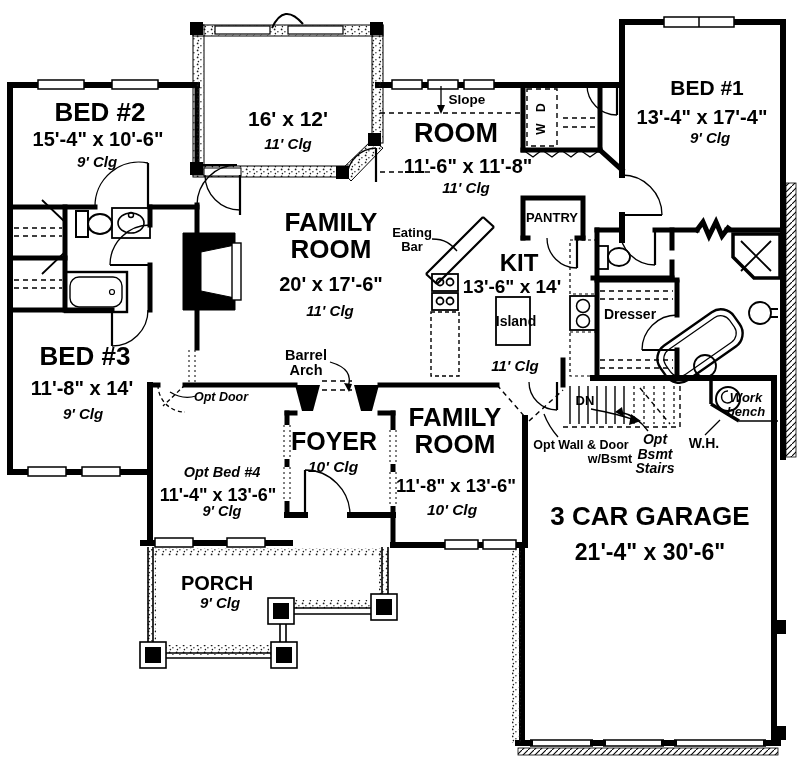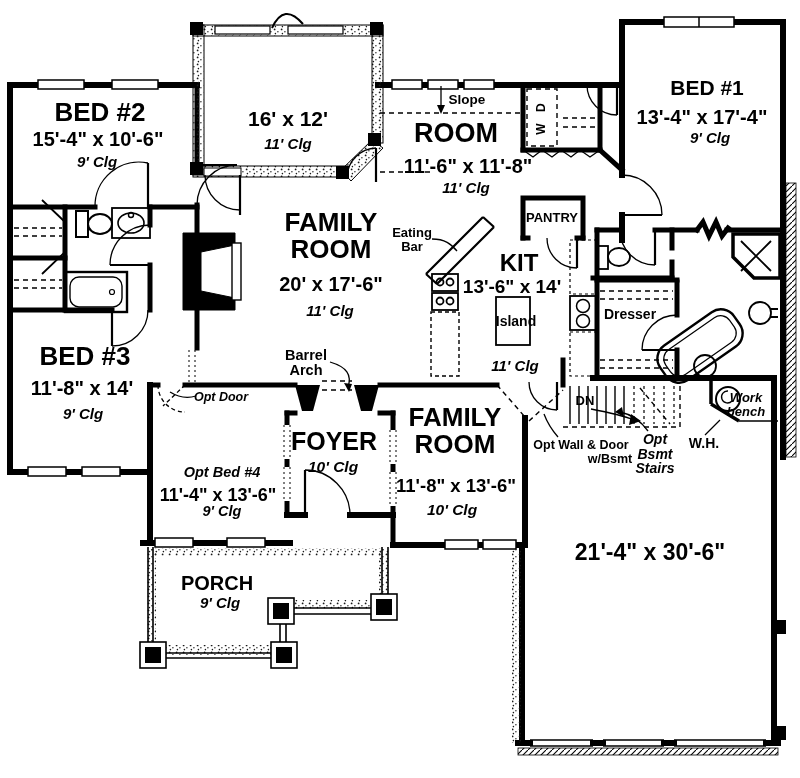--- a/index.html
+++ b/index.html
@@ -356,18 +356,19 @@
 <div class="lbl" style="left:456px;top:486px;font-size:18.5px;">11'-8" x 13'-6"</div>
 <div class="lbl it" style="left:452px;top:510px;font-size:15.5px;">10' Clg</div>
 
 <div class="lbl" style="left:585px;top:401px;font-size:13px;">DN</div>
 <div class="lbl" style="left:581px;top:445px;font-size:12.5px;">Opt Wall &amp; Door</div>
 <div class="lbl" style="left:582px;top:459px;font-size:12.5px;margin-left:28px;">w/Bsmt</div>
 <div class="lbl wrap it" style="left:655px;top:454px;font-size:14px;width:56px;">Opt Bsmt Stairs</div>
 <div class="lbl" style="left:704px;top:443px;font-size:14px;">W.H.</div>
 <div class="lbl wrap it" style="left:746px;top:405px;font-size:13px;width:58px;">Work bench</div>
 
+<div class="lbl" style="left:650px;top:517px;font-size:26px;">3 CAR GARAGE</div>
 <div class="lbl" style="left:650px;top:553px;font-size:23px;">21'-4" x 30'-6"</div>
 
 <div class="lbl" style="left:217px;top:583px;font-size:20px;">PORCH</div>
 <div class="lbl it" style="left:220px;top:603px;font-size:15px;">9' Clg</div>
 
 </div>
 
 </body></html>

